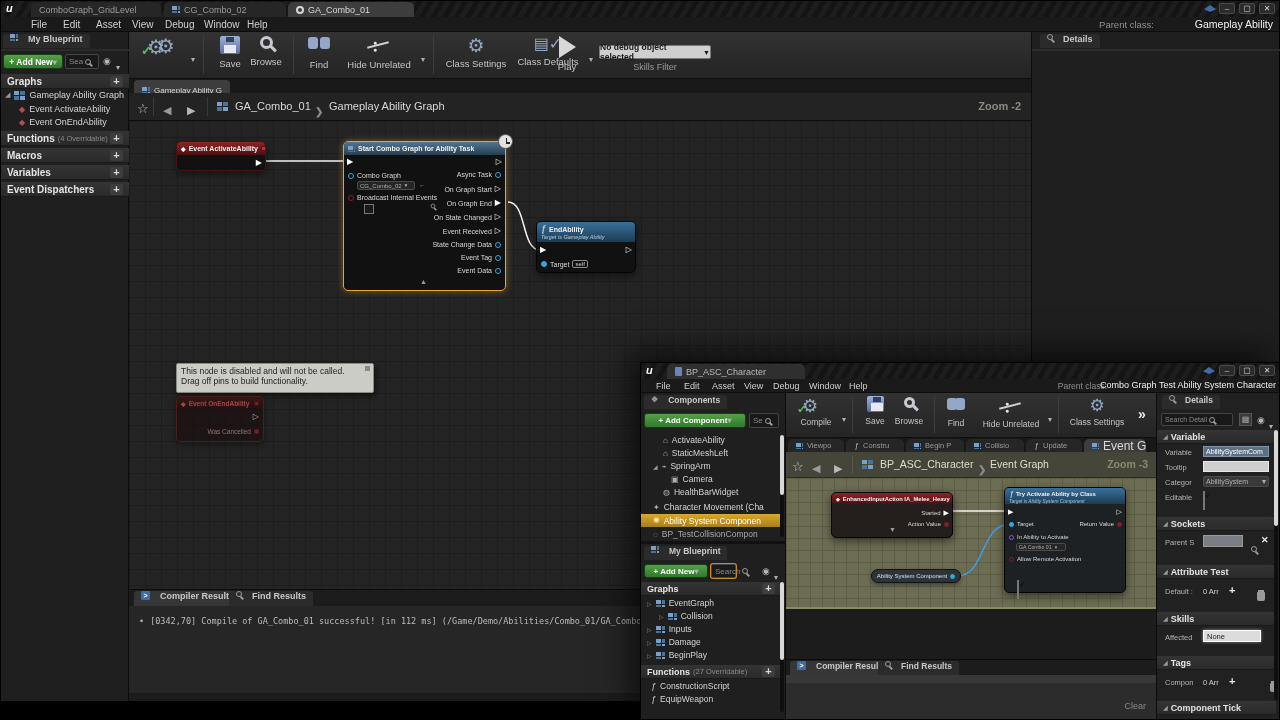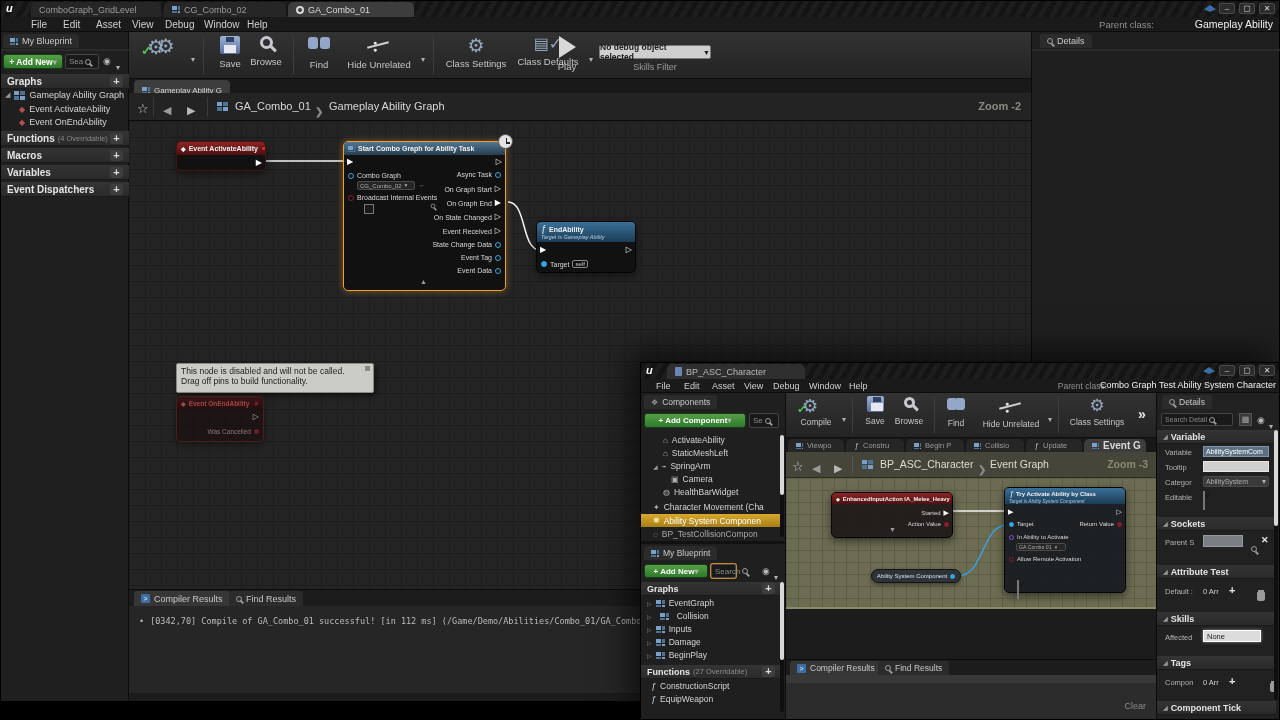--- a/index.html
+++ b/index.html
@@ -3,21 +3,21 @@
 <meta charset="utf-8">
 <style>
   *{margin:0;padding:0;box-sizing:border-box;font-family:"Liberation Sans",sans-serif;}
   html,body{width:1280px;height:720px;background:#000;overflow:hidden;position:relative;color:#ccc;}
   .abs{position:absolute;}
   .win{background:#1c1c1c;border:1px solid #000;}
   .stripes{background:repeating-linear-gradient(120deg,#141414 0 5px,#1d1d1d 5px 10px);}
   .tab{background:#262626;color:#9a9a9a;border-radius:5px 5px 0 0;display:flex;align-items:center;gap:4px;padding:0 8px;font-size:9px;white-space:nowrap;overflow:hidden;}
   .tab.active{background:#3d3d3d;color:#d8d8d8;}
   .menu-item{font-size:10px;color:#cfcfcf;position:absolute;top:2px;}
-  .panel-tab{background:#2b2b2b;color:#c8c8c8;font-size:9px;display:flex;align-items:center;gap:4px;padding:0 7px;border-radius:3px 3px 0 0;height:14px;}
+  .panel-tab{background:#2b2b2b;color:#c8c8c8;font-size:9px;display:flex;gap:10px;padding:0 7px;border-radius:3px 3px 0 0;height:14px;font-weight:bold;}
   .sec-hdr{background:linear-gradient(#343434,#2a2a2a);color:#e4e4e4;font-weight:bold;font-size:10px;display:flex;align-items:center;padding:0 6px;border-bottom:1px solid #1a1a1a;}
   .sec-hdr .note{font-weight:normal;font-size:7.5px;color:#8a8a8a;margin-left:3px;}
   .plusbtn{margin-left:auto;color:#d8d8d8;font-weight:bold;font-size:11px;background:#3d3d3d;width:13px;height:11px;line-height:10px;text-align:center;border-radius:2px;}
   .greenbtn{background:linear-gradient(#55a046,#2f7a2c);border:1px solid #173d16;border-radius:3px;color:#fff;font-weight:bold;display:flex;align-items:center;justify-content:center;}
   .searchbox{background:#191919;border:1px solid #444;border-radius:2px;color:#8a8a8a;display:flex;align-items:center;padding:0 3px;gap:2px;}
   .mag{width:6px;height:6px;border:1.5px solid #9a9a9a;border-radius:50%;position:relative;display:inline-block;flex:none;}
   .mag::after{content:'';position:absolute;width:4px;height:1.5px;background:#9a9a9a;transform:rotate(45deg);right:-3px;bottom:-2px;}
   .eye{color:#b8b8b8;font-size:9px;}
   .eye::after{content:"◉";}
   .cd::after{content:"▾";color:#b0b0b0;font-size:8px;}
@@ -486,21 +486,21 @@
 
     <div class="sec-hdr abs" style="left:0;top:189px;width:140px;height:14px;font-size:9px;">
       <span>Graphs</span>
       <span class="plusbtn">+</span>
     </div>
     <div class="treerow" style="left:6px;top:205px;font-size:8.5px;">
       <span style="color:#888;font-size:6px;">▷</span>
         <span class="gicon" style="width:9px;height:7px;"></span>
       <span>EventGraph</span>
     </div>
-    <div class="treerow" style="left:6px;top:218px;font-size:8.5px;gap:8px;">
+    <div class="treerow" style="left:18px;top:218px;font-size:8.5px;">
       <span style="color:#888;font-size:6px;">▷</span>
         <span class="gicon" style="width:9px;height:7px;"></span>
       <span>Collision</span>
     </div>
     <div class="treerow" style="left:6px;top:231px;font-size:8.5px;">
       <span style="color:#888;font-size:6px;">▷</span>
         <span class="gicon" style="width:9px;height:7px;"></span>
       <span>Inputs</span>
     </div>
     <div class="treerow" style="left:6px;top:244px;font-size:8.5px;">
@@ -579,21 +579,21 @@
         <span>Begin P</span>
     </div>
     <div class="tab abs" style="left:180px;top:1px;width:58px;height:13px;font-size:7.5px;">
       <span class="gicon" style="width:7px;height:6px;"></span>
         <span>Collisio</span>
     </div>
     <div class="tab abs" style="left:240px;top:1px;width:56px;height:13px;font-size:7.5px;">
       <span class="ficon" style="transform:scale(.8);"></span>
         <span>Update</span>
     </div>
-    <div class="tab active abs" style="left:298px;top:1px;width:62px;height:13px;font-size:10px;font-weight:bold;">
+    <div class="tab active abs" style="left:298px;top:1px;width:62px;height:13px;font-size:12px;">
       <span class="gicon" style="width:7px;height:6px;"></span>
         <span>Event G</span>
     </div>
   </div>
 
   <div class="abs" style="left:145px;top:89px;width:370px;height:26px;background:#45453a;border-bottom:1px solid #2c2c24;">
     <span class="abs star" style="left:6px;top:5px;"></span>
     <span class="abs arrL" style="left:26px;top:6px;"></span>
     <span class="abs arrR" style="left:48px;top:6px;"></span>
     <div class="abs" style="left:66px;top:4px;bottom:4px;width:1px;background:#5a5a4a;"></div>

